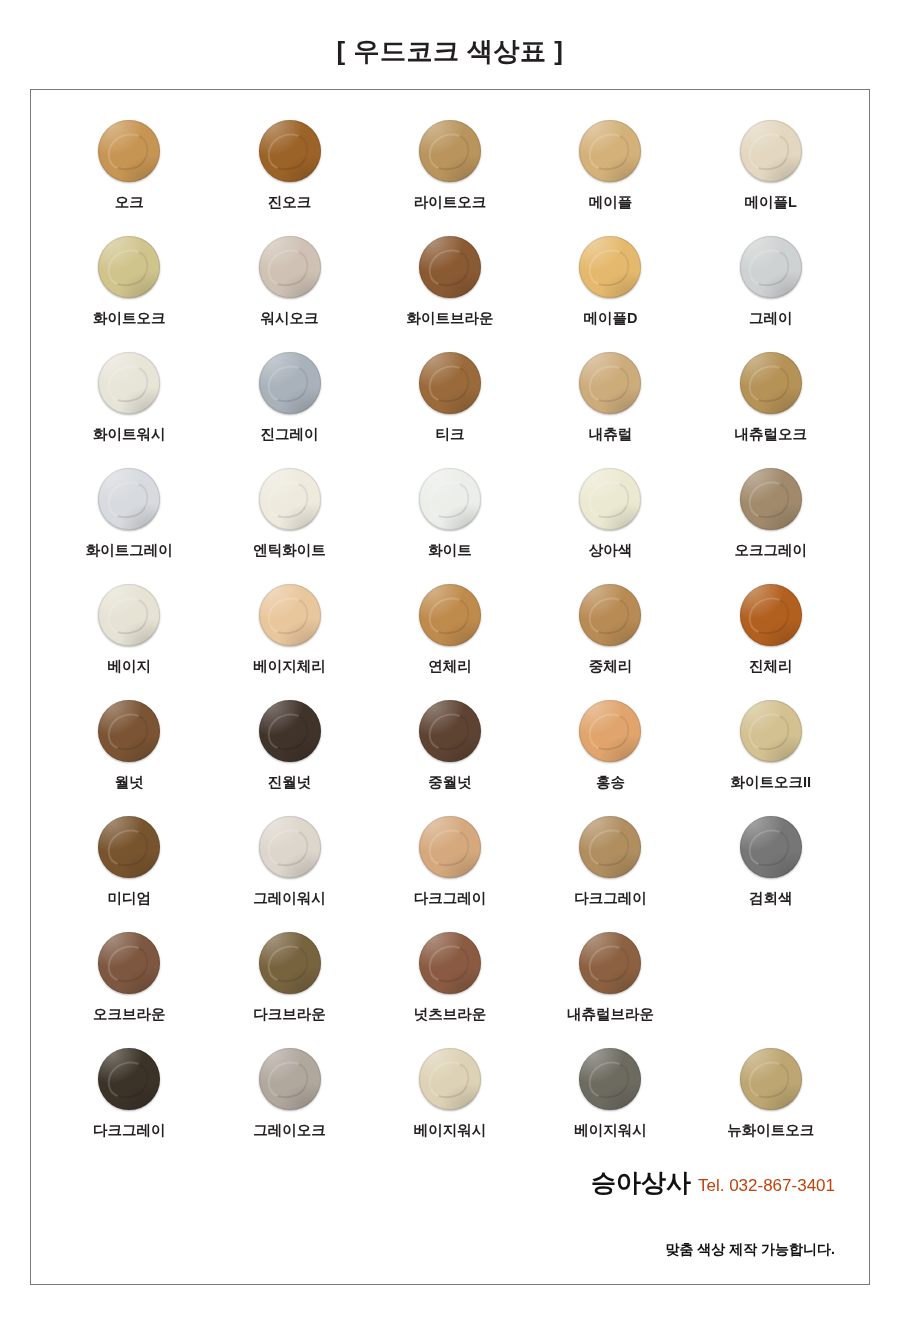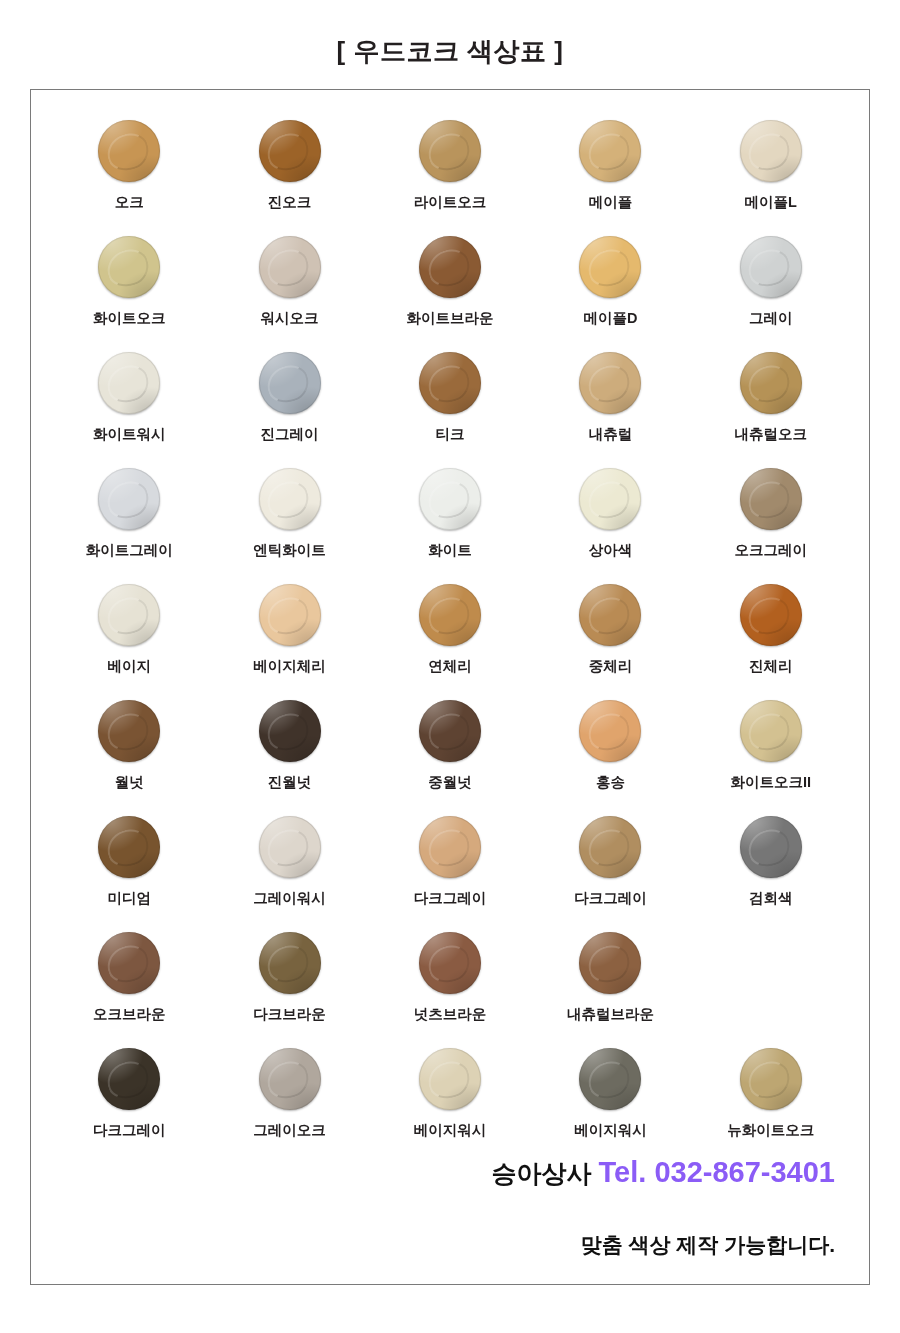--- a/index.html
+++ b/index.html
@@ -144,28 +144,28 @@
     gap: 7px;
     line-height: 1.25;
   }
   .company-name {
     font-size: 25px;
     font-weight: bold;
     color: #111111;
     letter-spacing: 0px;
   }
   .phone {
-    font-size: 29px;
-    font-weight: bold;
-    color: #8b5cf6;
+    font-size: 17px;
+    font-weight: normal;
+    color: #c2410c;
     letter-spacing: 0px;
   }
   .footer-line2 {
     margin-top: 6px;
-    font-size: 21px;
+    font-size: 14px;
     font-weight: bold;
     color: #111111;
     line-height: 1.25;
   }
 </style>
 </head>
 <body>
 
 <div class="page">
 

